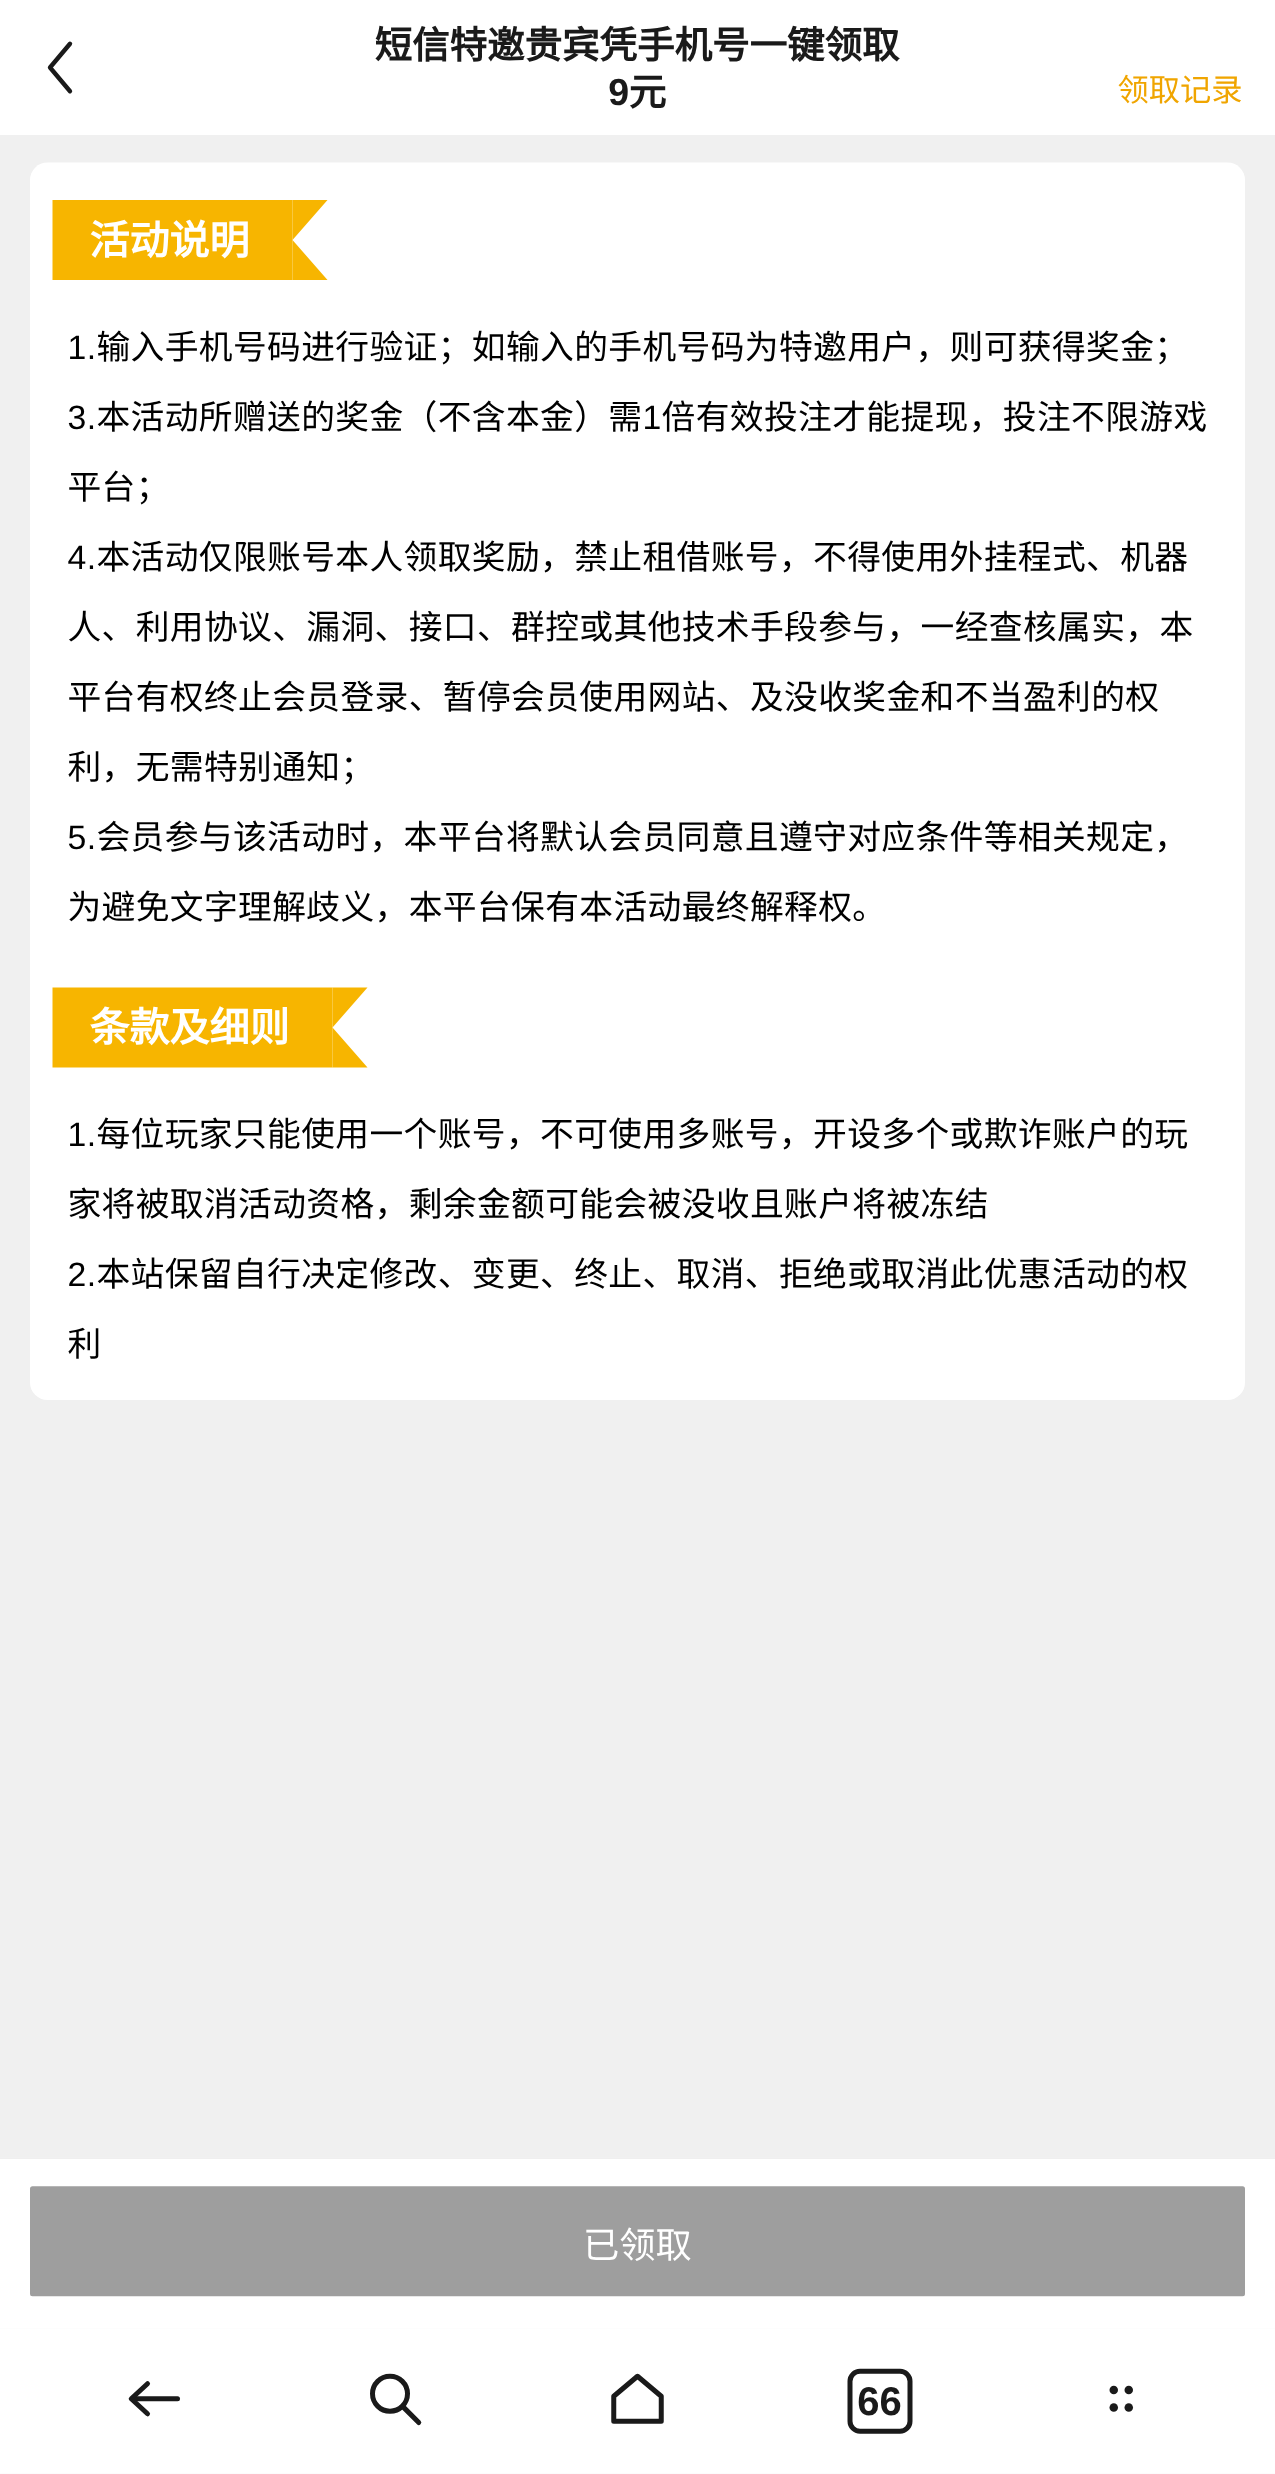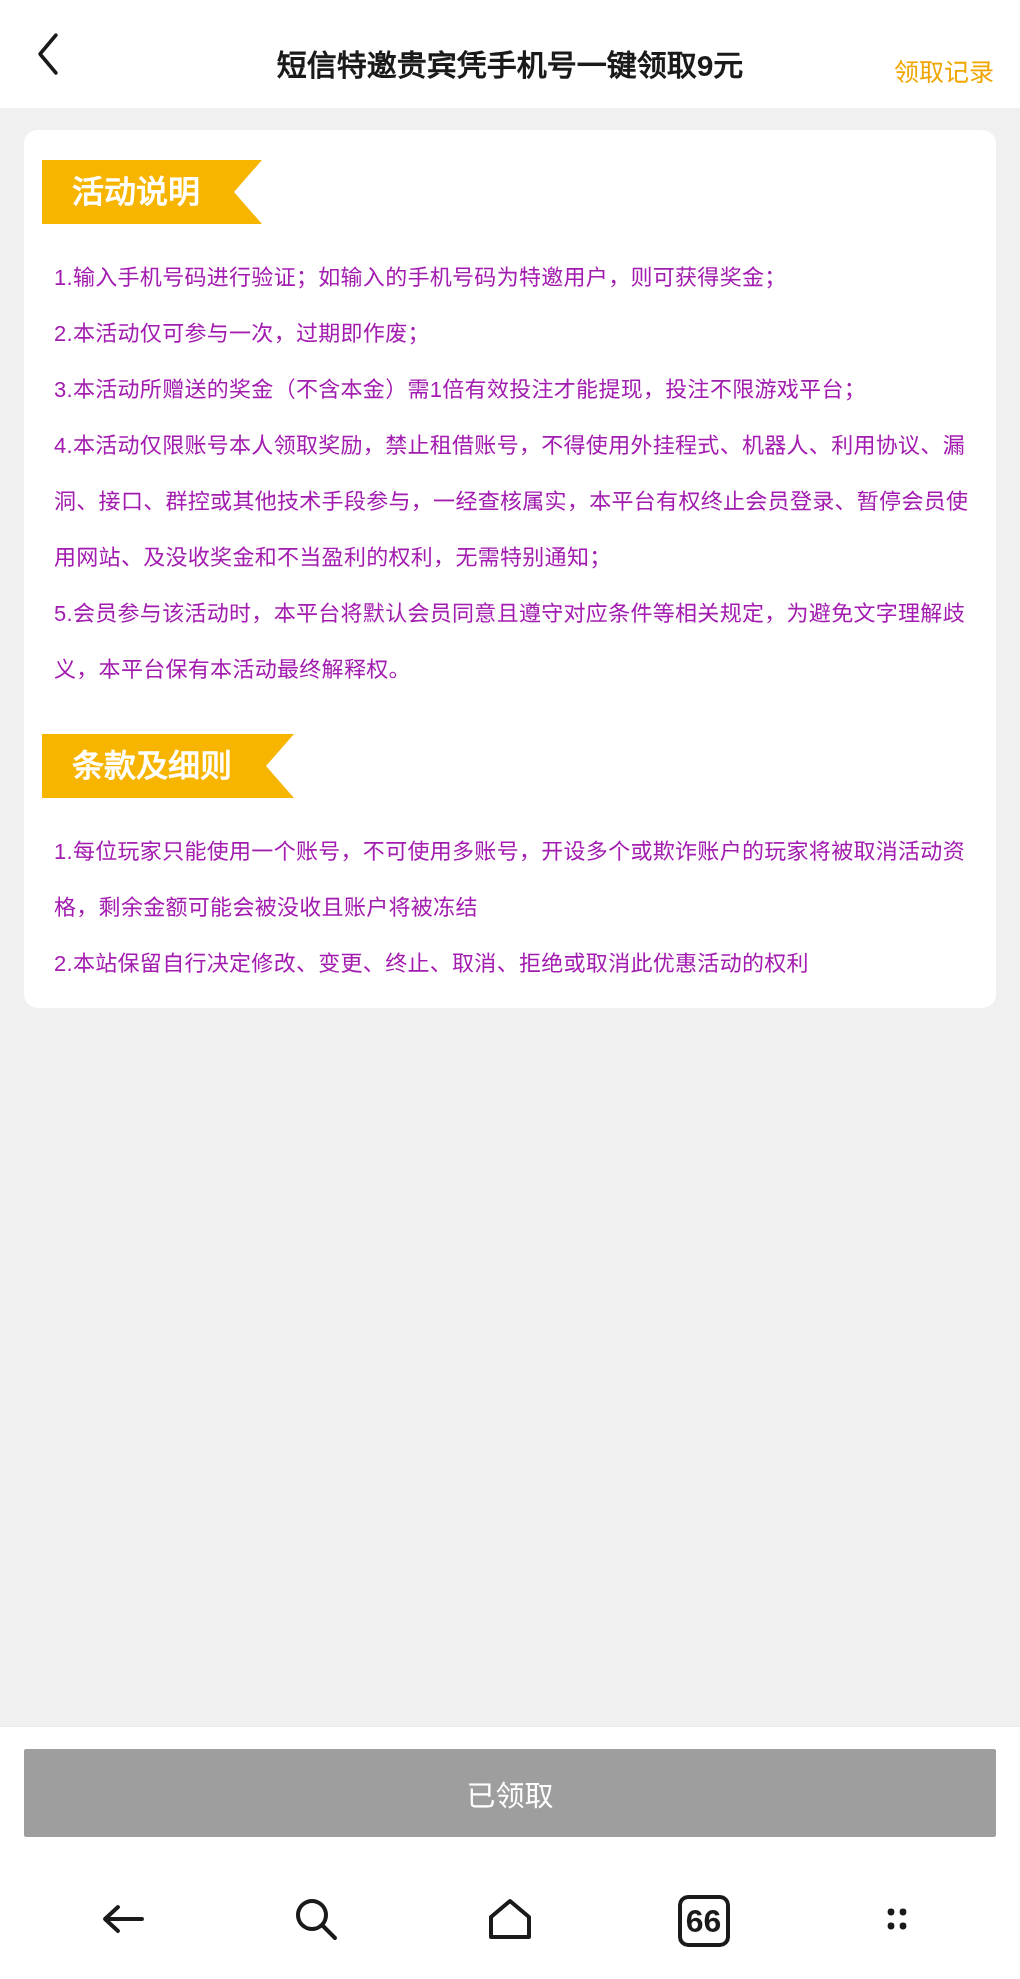--- a/index.html
+++ b/index.html
@@ -41,23 +41,24 @@
     align-items: center;
     justify-content: center;
     flex: 0 0 auto;
     cursor: pointer;
   }
   .back-btn svg { display: block; }
   .header-title {
     position: absolute;
     left: 200px;
     right: 200px;
-    top: 12px;
+    top: 2px;
     height: 108px;
     display: flex;
+    flex-direction: column;
     align-items: center;
     justify-content: center;
     font-size: 30px;
     font-weight: bold;
     color: #1a1a1a;
     line-height: 38px;
     text-align: center;
   }
   .header-action {
     position: absolute;
@@ -145,23 +146,23 @@
     right: -28px;
     top: 0;
     width: 0;
     height: 0;
     border-top: 32px solid #f7b500;
     border-bottom: 32px solid #f7b500;
     border-right: 28px solid transparent;
   }
   .rules-body {
     padding: 26px 26px 6px 26px;
-    font-size: 22px;
+    font-size: 27px;
     line-height: 56px;
-    color: #a21caf;
+    color: #000000;
     letter-spacing: 0.3px;
   }
   .rules-body p {
     margin: 0;
   }
 
   
   .cta-wrap {
     background: #ffffff;
     padding: 22px 24px 26px 24px;
@@ -238,21 +239,20 @@
   </div>
 
   <div class="content">
 
 
     <div class="card rules-card">
 
       <div class="section-banner">活动说明</div>
       <div class="rules-body">
         <p>1.输入手机号码进行验证；如输入的手机号码为特邀用户，则可获得奖金；</p>
-        <p>2.本活动仅可参与一次，过期即作废；</p>
         <p>3.本活动所赠送的奖金（不含本金）需1倍有效投注才能提现，投注不限游戏平台；</p>
         <p>4.本活动仅限账号本人领取奖励，禁止租借账号，不得使用外挂程式、机器人、利用协议、漏洞、接口、群控或其他技术手段参与，一经查核属实，本平台有权终止会员登录、暂停会员使用网站、及没收奖金和不当盈利的权利，无需特别通知；</p>
         <p>5.会员参与该活动时，本平台将默认会员同意且遵守对应条件等相关规定，为避免文字理解歧义，本平台保有本活动最终解释权。</p>
       </div>
 
       <div class="section-banner">条款及细则</div>
       <div class="rules-body">
         <p>1.每位玩家只能使用一个账号，不可使用多账号，开设多个或欺诈账户的玩家将被取消活动资格，剩余金额可能会被没收且账户将被冻结</p>
         <p>2.本站保留自行决定修改、变更、终止、取消、拒绝或取消此优惠活动的权利</p>
       </div>

